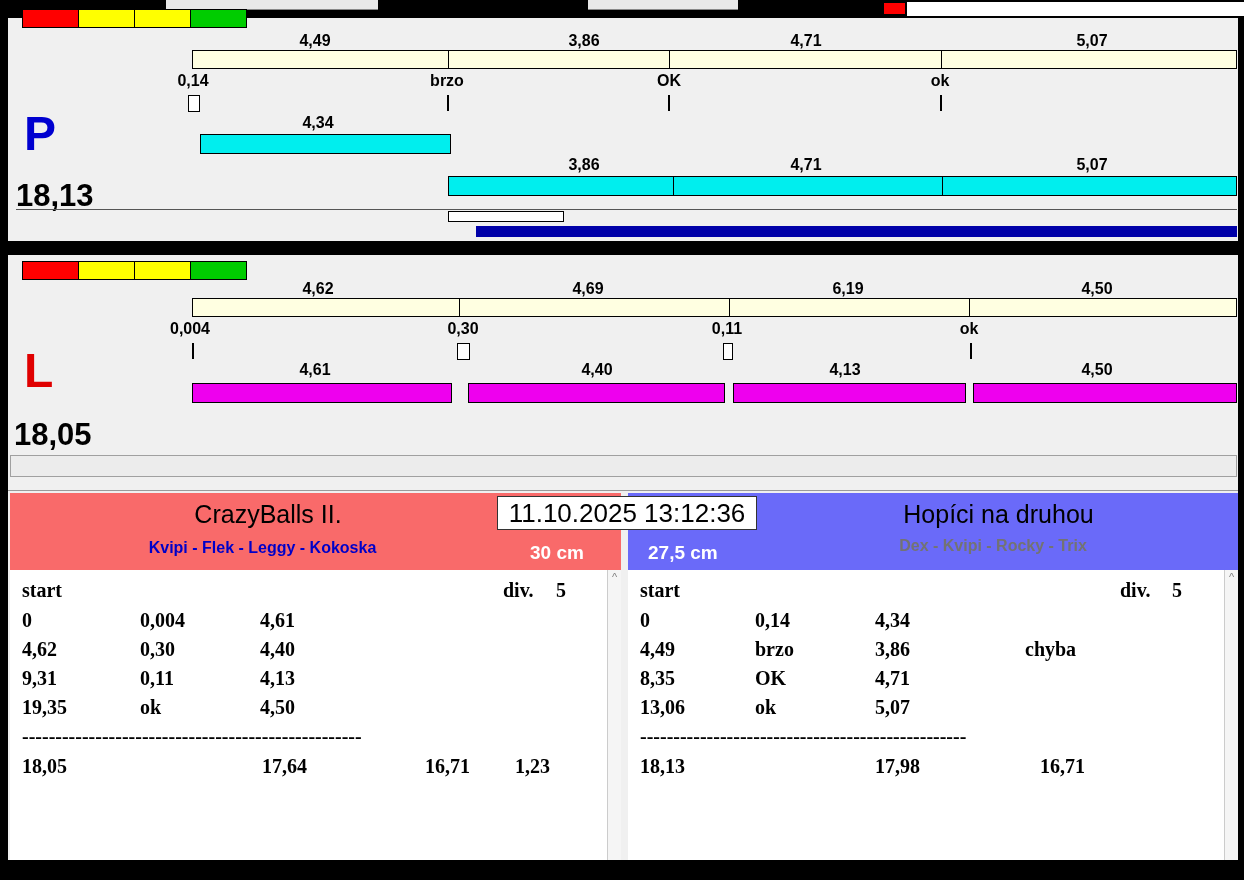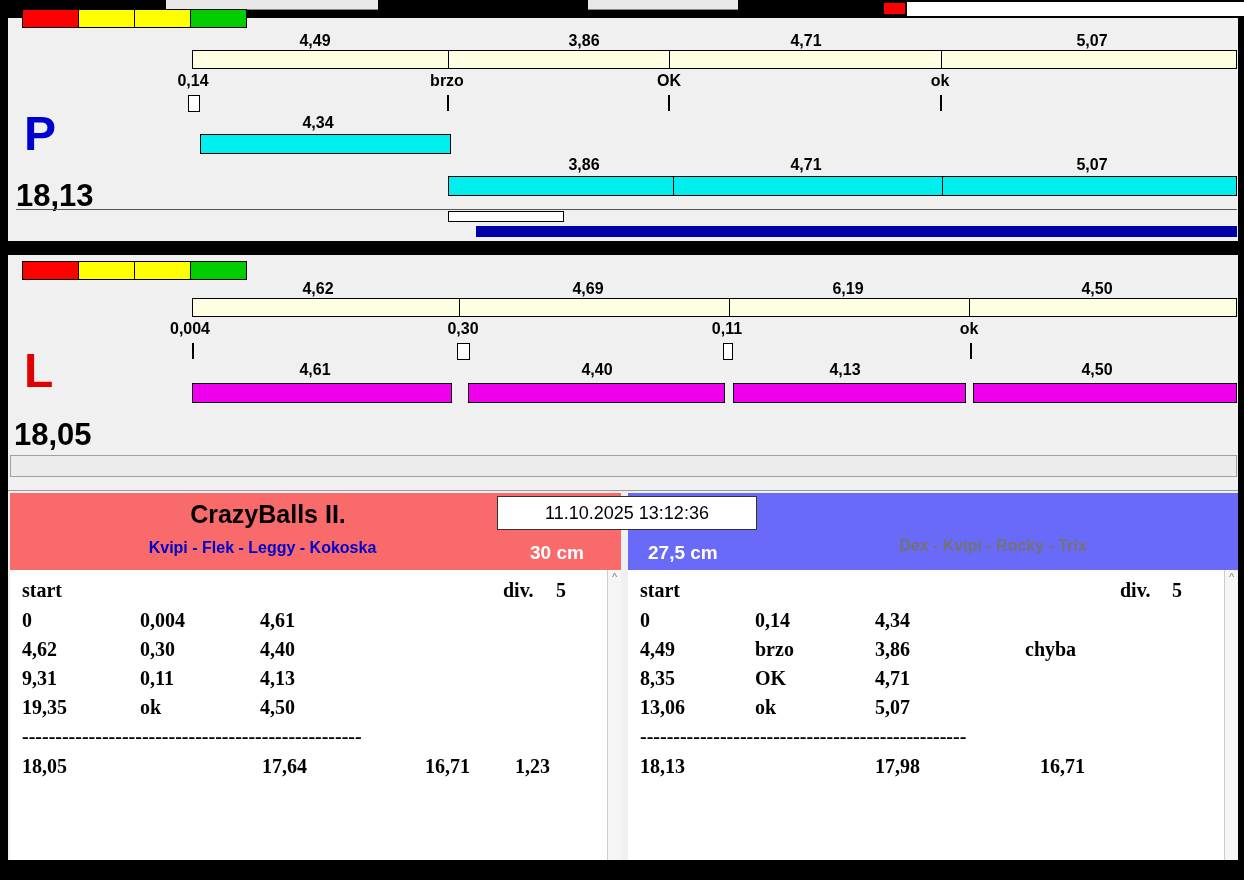--- a/index.html
+++ b/index.html
@@ -25,25 +25,25 @@
   .tick { position:absolute; width:2px; height:16px; background:#000; }
   .wbox { position:absolute; background:#fff; border:1px solid #000; }
   .lane-letter { position:absolute; font-weight:700; font-size:48px; line-height:1; }
   .lane-total { position:absolute; font-weight:700; font-size:31px; line-height:1; }
   .hline { position:absolute; height:1px; background:#555; }
   .progress { position:absolute; height:11px; }
   .black-band { position:absolute; left:0; width:1244px; background:#000; }
   .empty-track { position:absolute; background:#ececec; border:1px solid #a0a0a0; }
 
   .team-header { position:absolute; height:77px; }
-  .team-title { position:absolute; font-weight:700; font-size:25px; text-align:center; line-height:1;padding-left:11px; }
+  .team-title { position:absolute; font-weight:400; font-size:25px; text-align:center; line-height:1;padding-left:11px; }
   .team-dogs { position:absolute; font-weight:700; font-size:16px; text-align:center; line-height:1; }
   .team-height { position:absolute; font-weight:700; font-size:19px; color:#fff; line-height:1; }
   .ts-box { position:absolute; left:497px; top:496px; width:260px; height:34px; background:#fff;
-            border:1px solid #333; font-size:18px; text-align:center; line-height:32px; }
+            border:1px solid #333; font-size:26px; text-align:center; line-height:32px; }
 
   .rtable { position:absolute; top:570px; height:290px; background:#fff; font-weight:700; font-size:20px; }
   .cell { position:absolute; white-space:nowrap; line-height:1;font-family:Liberation Serif, serif; }
   .scrollbar { position:absolute; top:0; right:0; width:14px; height:100%; background:#f5f5f5; border-left:1px solid #ccc; }
   .scroll-arrow { position:absolute; top:2px; left:0; width:100%; text-align:center; font-size:11px; color:#808080; font-weight:400; line-height:1; }
 </style>
 </head>
 <body>
 
 <div class="screen">
@@ -156,20 +156,21 @@
 
   <div class="layer">
     <div class="hline" style="left:8px; top:490px; width:1230px; background:#9a9a9a;"></div>
 
     <div class="team-header" style="left: 10px; top: 493px; width: 611px; background: rgb(249, 106, 106);"></div>
     <div class="team-title" style="left:10px; top:502px; width:505px;">CrazyBalls II.</div>
     <div class="team-dogs" style="left: 10px; top: 540px; width: 505px; color: rgb(0, 0, 200);">Kvipi - Flek - Leggy - Kokoska</div>
     <div class="team-height" style="left:530px; top:543px;">30 cm</div>
 
     <div class="team-header" style="left: 628px; top: 493px; width: 610px; background: rgb(106, 106, 249);"></div>
+    <div class="team-title" style="left:748px; top:502px; width:490px;">Hopíci na druhou</div>
     <div class="team-dogs" style="left: 748px; top: 538px; width: 490px; color: #737373;">Dex - Kvipi - Rocky - Trix</div>
     <div class="team-height" style="left:648px; top:543px;">27,5 cm</div>
 
     <div class="ts-box">11.10.2025 13:12:36</div>
 
     <div class="rtable" style="left:10px; width:611px;">
       <span class="cell" style="left:12px; top:10px;">start</span>
       <span class="cell" style="left:493px; top:10px;">div.</span>
       <span class="cell" style="left:546px; top:10px;">5</span>
 

